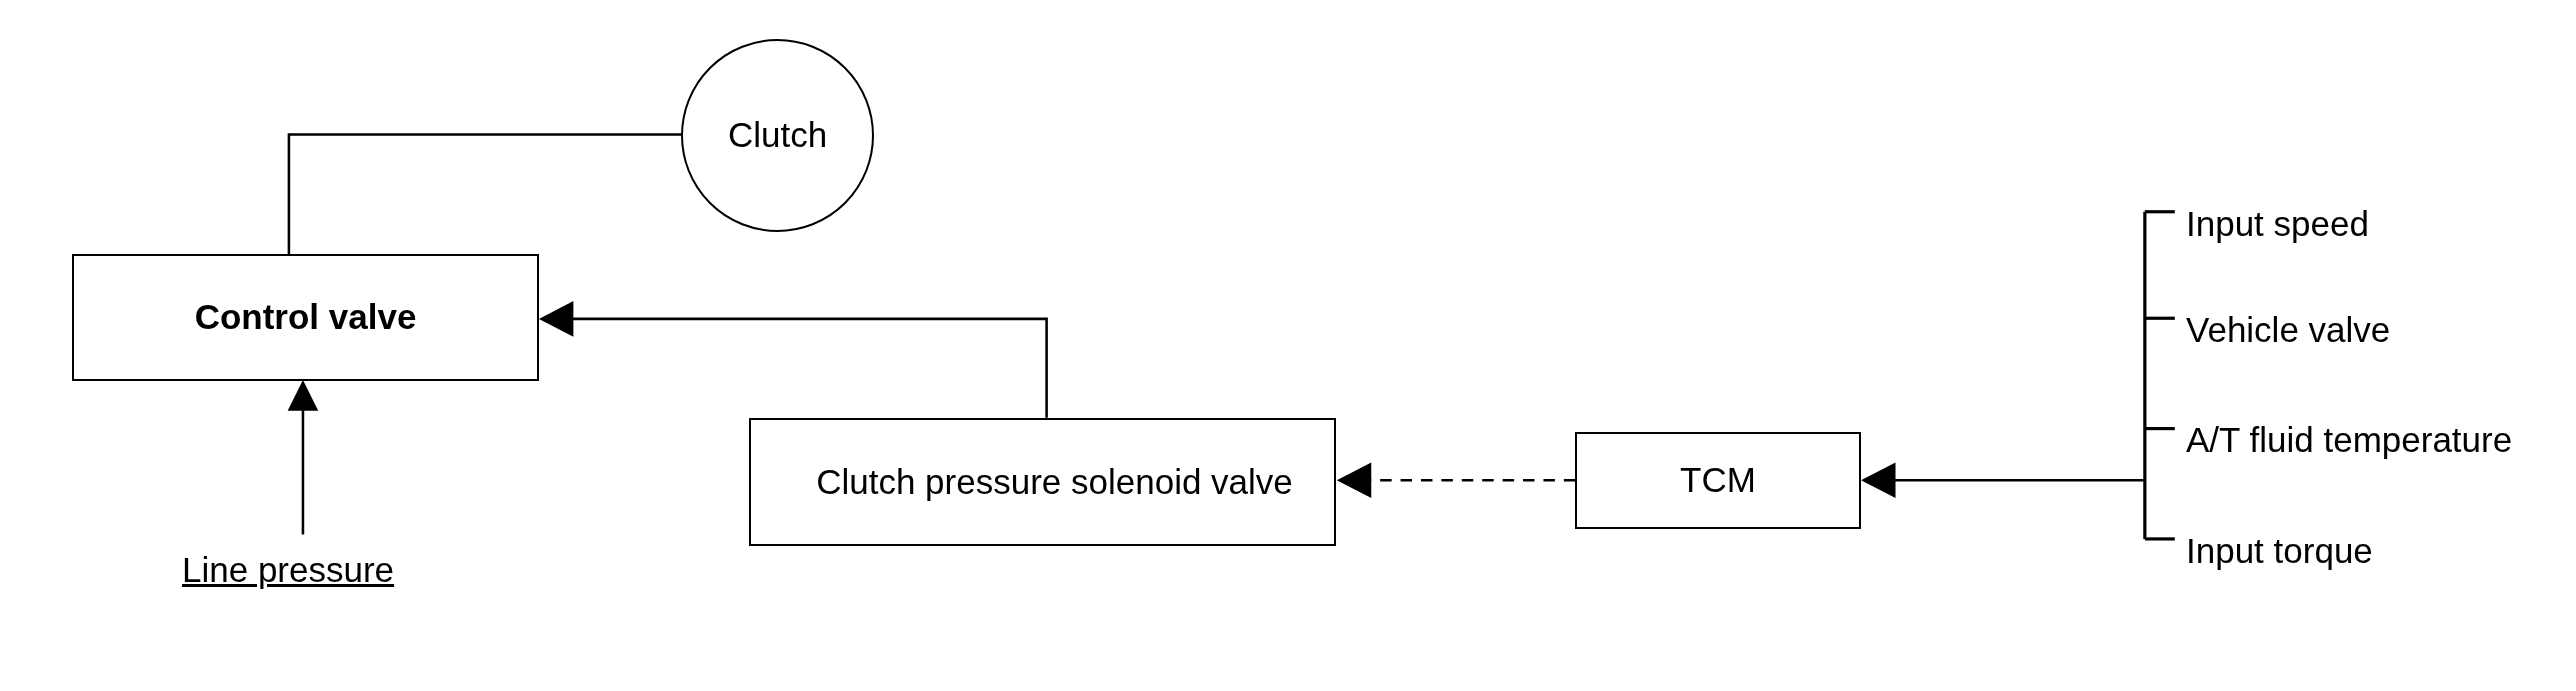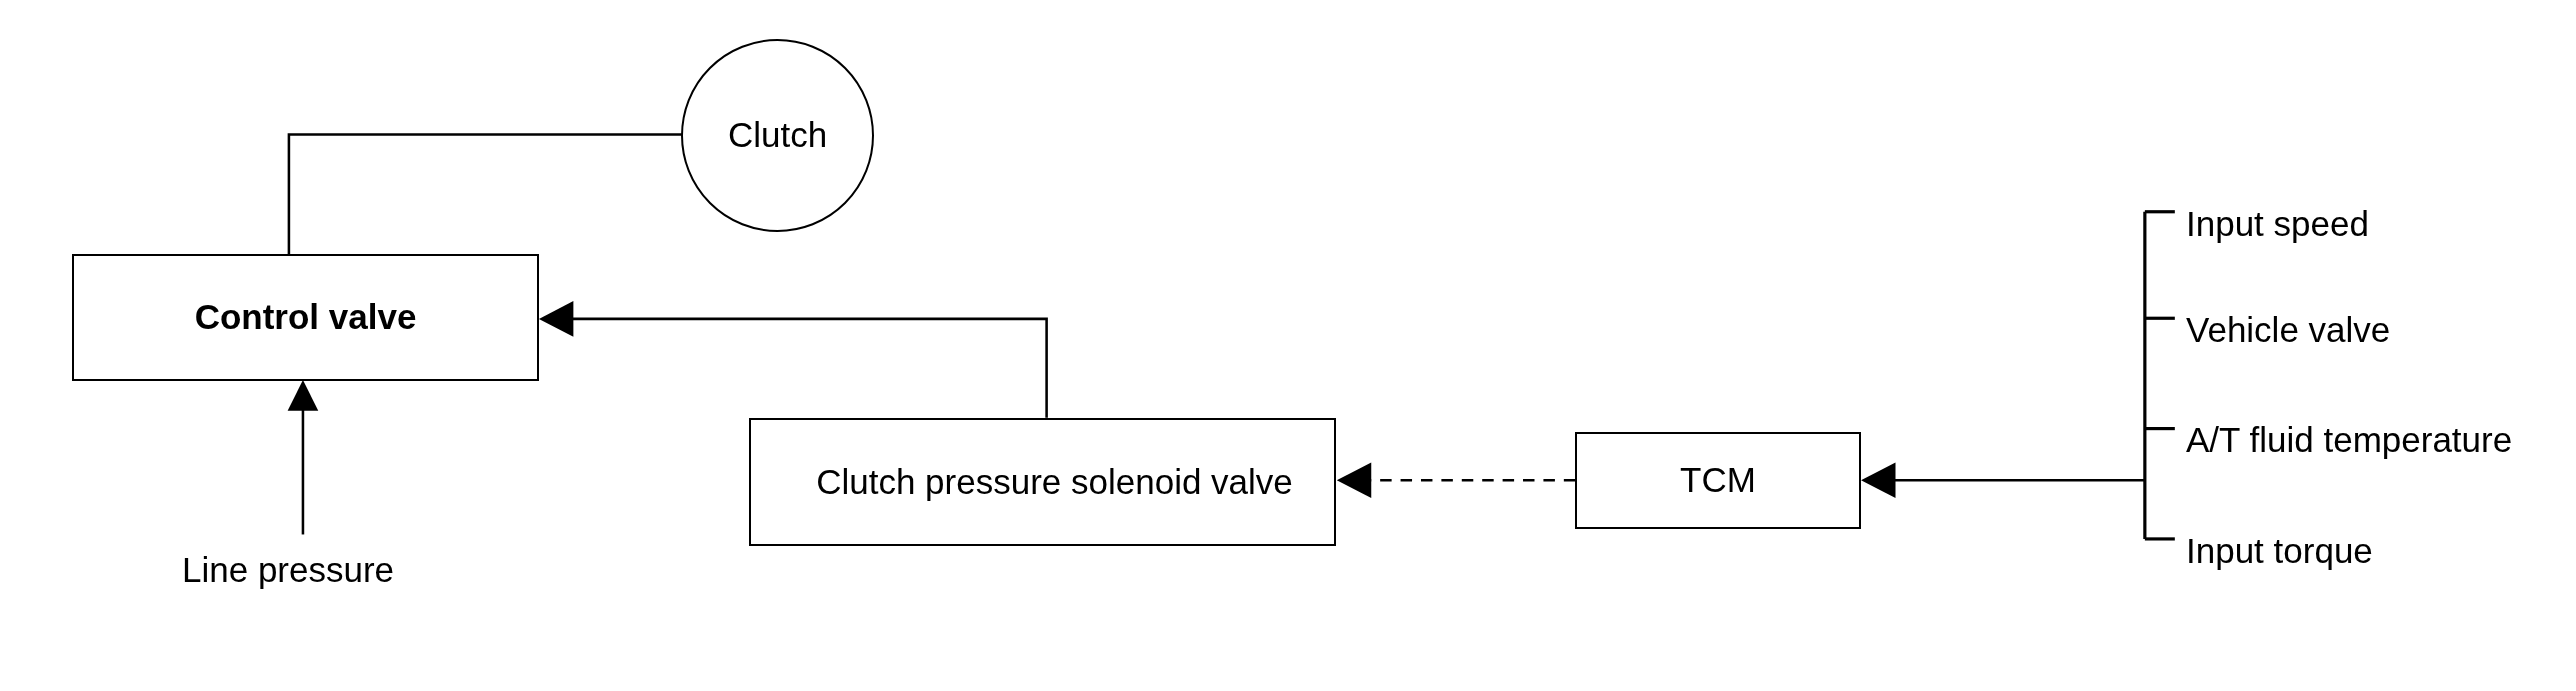--- a/index.html
+++ b/index.html
@@ -103,21 +103,21 @@
 
   <div class="node-box" style="left:72px; top:254px; width:467px; height:127px;"></div>
   <div class="node-label" style="left:72px; top:254px; width:467px; height:127px;font-weight:bold;">Control valve</div>
 
   <div class="node-box" style="left:749px; top:418px; width:587px; height:128px;"></div>
   <div class="node-label" style="left:749px; top:418px; width:587px; height:128px;margin-left:12px;">Clutch pressure solenoid valve</div>
 
   <div class="node-box" style="left:1575px; top:432px; width:286px; height:97px;"></div>
   <div class="node-label" style="left:1575px; top:432px; width:286px; height:97px;">TCM</div>
 
-  <div class="free-label" style="left:182px; top:539px;">Line pressure</div>
+  <div class="free-label" style="left:182px; top:539px;text-decoration:underline;">Line pressure</div>
 
   <div class="free-label" style="left:2186px; top:193px;">Input speed</div>
 
   <div class="free-label" style="left:2186px; top:299px;">Vehicle valve</div>
 
   <div class="free-label" style="left:2186px; top:409px;">A/T fluid temperature</div>
 
   <div class="free-label" style="left:2186px; top:520px;">Input torque</div>
 
 </div>

